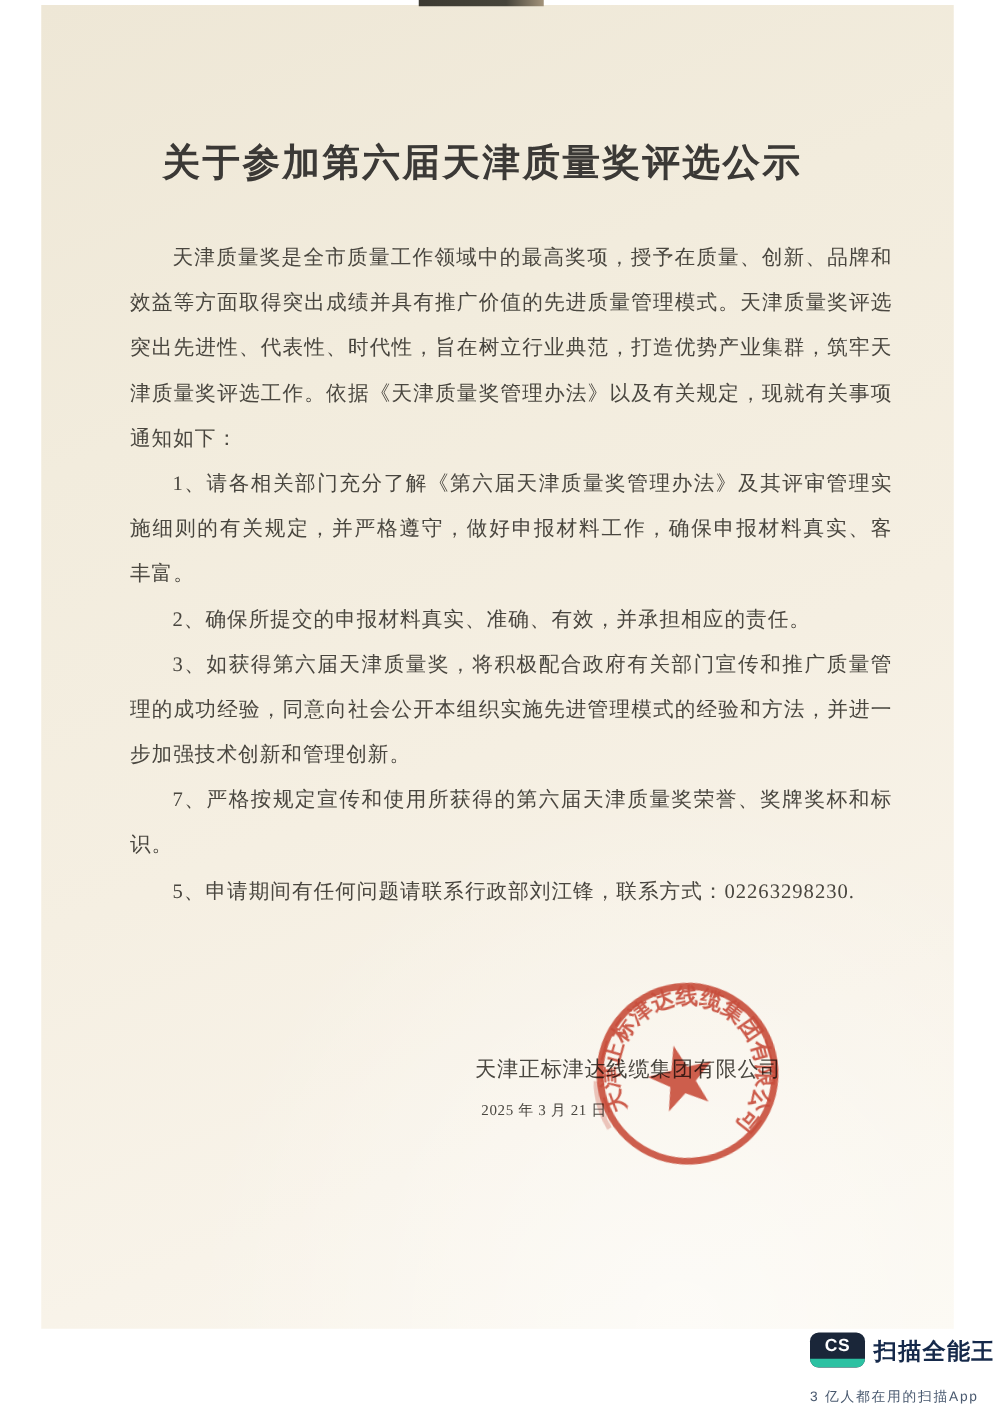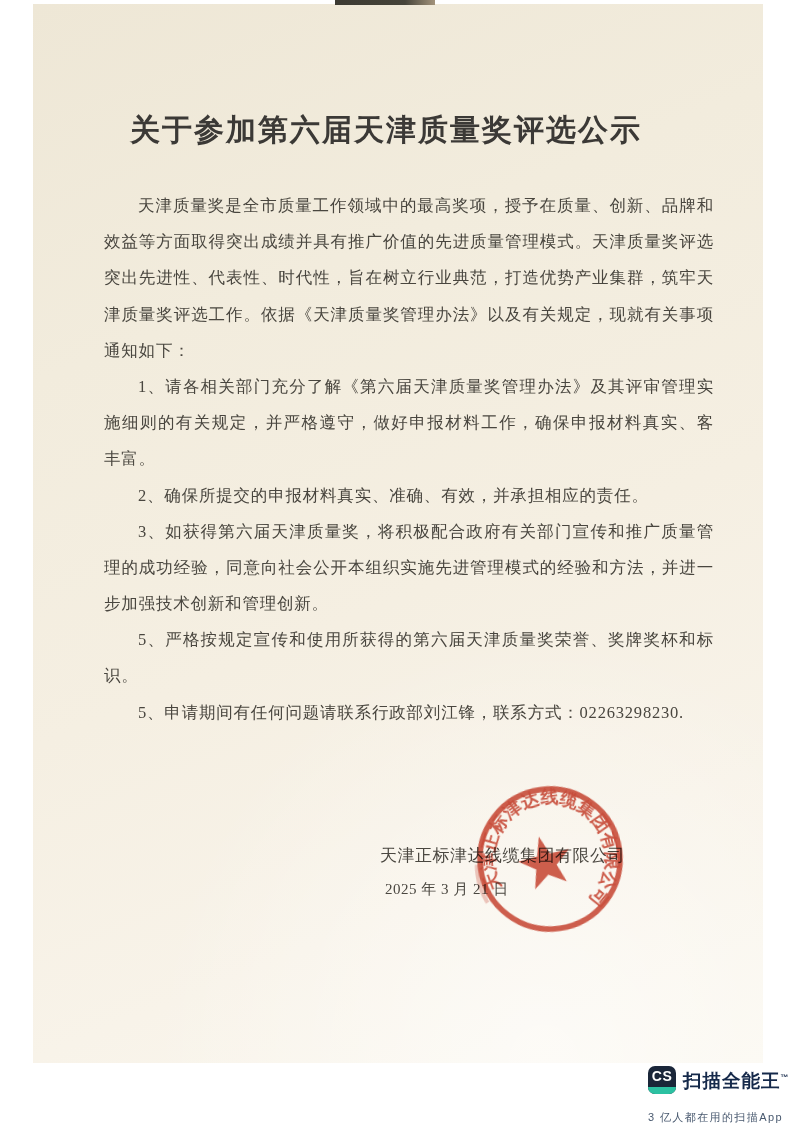--- a/index.html
+++ b/index.html
@@ -49,41 +49,41 @@
   }
   .doc-body .line.first { text-indent: 34px; }
 
   .company-signature {
     position: absolute; left: 347px; top: 840px;
     font-size: 17px; letter-spacing: 0.5px; color: #4a4740;
     white-space: nowrap;
   }
   .signature-date {
     position: absolute; left: 352px; top: 876px;
-    font-size: 15px; letter-spacing: 0.5px; color: #4a4740;
+    font-size: 12px; letter-spacing: 0.5px; color: #4a4740;
     white-space: nowrap;
   }
 
   .company-seal {
     position: absolute; left: 417px; top: 755px;
     width: 200px; height: 200px;
     transform: rotate(-8deg);
     mix-blend-mode: multiply;
     opacity: 0.92;
     filter: blur(0.3px);
   }
 
   
   .cam-watermark {
     position: absolute; left: 648px; top: 1066px;
     font-family: "Liberation Sans", sans-serif;
   }
   .cam-row { display: flex; align-items: center; gap: 7px; }
   .cam-icon {
-    position: relative; width: 28px; height: 28px;
+    position: relative; width: 44px; height: 28px;
     background: #1a2639; border-radius: 7px; overflow: hidden;
     flex: 0 0 auto;
   }
   .cam-icon .cs {
     position: absolute; left: 0; right: 0; top: 2px;
     text-align: center;
     color: #ffffff; font-weight: bold; font-size: 14px; letter-spacing: 0.5px;
   }
   .cam-icon .accent {
     position: absolute; left: 0; right: 0; bottom: 0; height: 7px;
@@ -117,21 +117,21 @@
         <div class="line fill">突出先进性、代表性、时代性，旨在树立行业典范，打造优势产业集群，筑牢天</div>
         <div class="line fill">津质量奖评选工作。依据《天津质量奖管理办法》以及有关规定，现就有关事项</div>
         <div class="line">通知如下：</div>
         <div class="line first fill">1、请各相关部门充分了解《第六届天津质量奖管理办法》及其评审管理实</div>
         <div class="line fill">施细则的有关规定，并严格遵守，做好申报材料工作，确保申报材料真实、客观、</div>
         <div class="line">丰富。</div>
         <div class="line first">2、确保所提交的申报材料真实、准确、有效，并承担相应的责任。</div>
         <div class="line first fill">3、如获得第六届天津质量奖，将积极配合政府有关部门宣传和推广质量管</div>
         <div class="line fill">理的成功经验，同意向社会公开本组织实施先进管理模式的经验和方法，并进一</div>
         <div class="line">步加强技术创新和管理创新。</div>
-        <div class="line first fill">5、严格按规定宣传和使用所获得的第六届天津质量奖荣誉、奖牌奖杯和标</div>
+        <div class="line first fill">7、严格按规定宣传和使用所获得的第六届天津质量奖荣誉、奖牌奖杯和标</div>
         <div class="line">识。</div>
         <div class="line first">5、申请期间有任何问题请联系行政部刘江锋，联系方式：02263298230.</div>
       </div>
 
     <div class="company-signature">天津正标津达线缆集团有限公司</div>
 
     <div class="signature-date">2025 年 3 月 21 日</div>
 
     <svg class="company-seal" viewBox="0 0 200 200" xmlns="http://www.w3.org/2000/svg">
 

